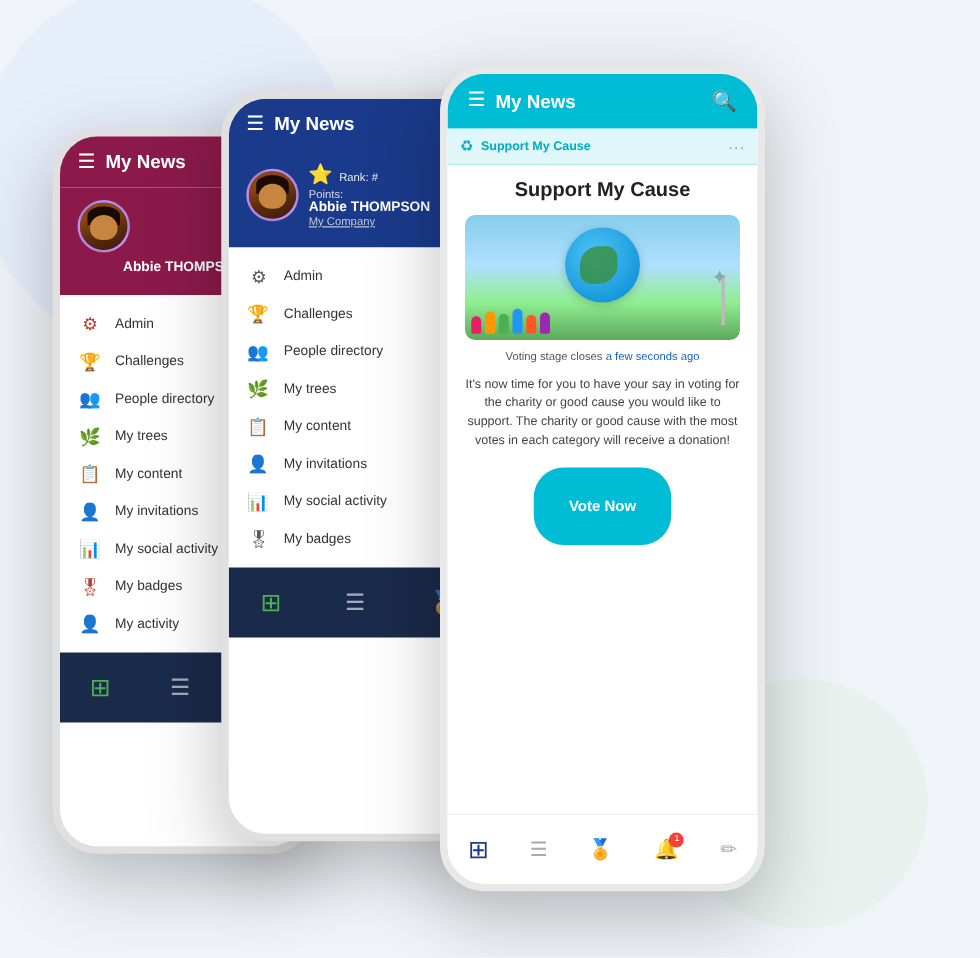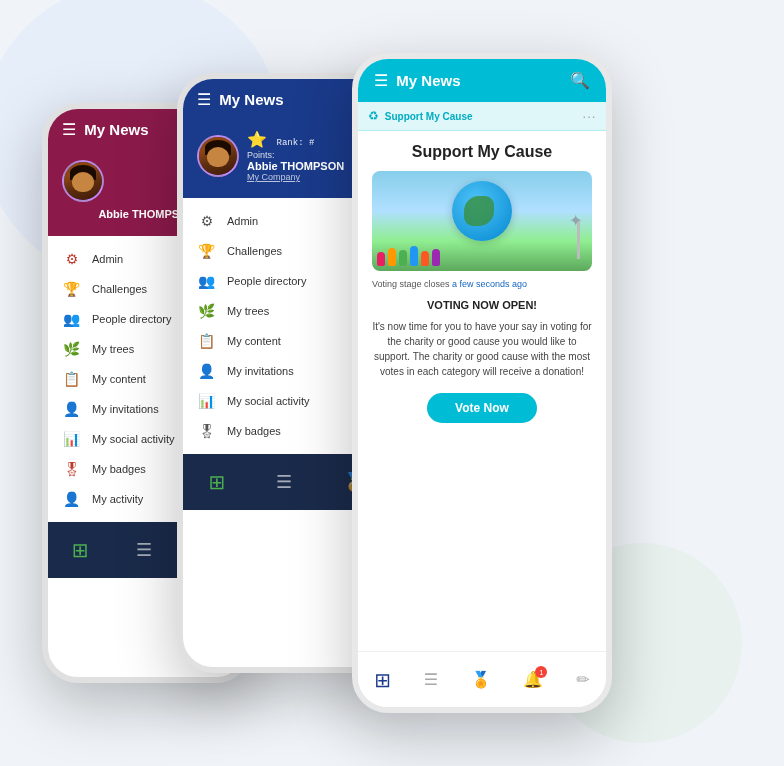--- a/index.html
+++ b/index.html
@@ -345,21 +345,21 @@
     }
     .person {
       width: 8px;
       height: 18px;
       border-radius: 4px 4px 2px 2px;
     }
 
     .voting-closes {
       font-size: 9px;
       color: #555;
-      text-align: left;
+      text-align: center;
       margin-bottom: 10px;
     }
     .voting-closes a {
       color: #1565c0;
       text-decoration: none;
     }
 
     .voting-open {
       font-size: 11px;
       font-weight: 700;
@@ -376,21 +376,21 @@
       margin-bottom: 14px;
     }
 
     .vote-btn {
       display: block;
       margin: 0 auto;
       background: #00bcd4;
       color: #fff;
       border: none;
       border-radius: 24px;
-      padding: 8px 28px;
+      padding: 24px 28px;
       font-size: 12px;
       font-weight: 600;
       cursor: pointer;
     }
 
     
     .bg-circle-1 {
       position: absolute;
       width: 300px;
       height: 300px;
@@ -490,21 +490,21 @@
       <span class="header-title">My News</span>
     </div>
     <div class="profile-section-blue">
       <div class="avatar">
         <div class="avatar-img">
           <div class="avatar-hair"></div>
           <div class="avatar-face"></div>
         </div>
       </div>
       <div style="flex:1">
-        <div style="color:#ffd700;font-size:16px;font-family:Liberation Mono, monospace;">⭐ <span style="color:rgba(255,255,255,0.9);font-size:9px;">Rank: #</span></div>
+        <div style="color:#ffd700;font-size:16px;">⭐ <span style="color:rgba(255,255,255,0.9);font-size:9px;">Rank: #</span></div>
         <div style="color:rgba(255,255,255,0.8);font-size:9px;">Points:</div>
         <div class="profile-name-left">Abbie THOMPSON</div>
         <div class="profile-company">My Company</div>
       </div>
     </div>
     <div class="menu-list">
       <div class="menu-item">
         <span class="menu-item-icon-blue">⚙</span>
         <span class="menu-item-label">Admin</span>
       </div>
@@ -570,21 +570,20 @@
             <div class="person" style="background:#2196f3;height:20px;"></div>
             <div class="person" style="background:#ff5722;height:15px;"></div>
             <div class="person" style="background:#9c27b0;height:17px;"></div>
           </div>
         </div>
 
         <div class="voting-closes">
           <span>Voting stage closes</span> <a href="#">a few seconds ago</a>
         </div>
 
-        <div class="voting-open">VOTING NOW OPEN!</div>
         <div class="voting-desc">It's now time for you to have your say in voting for the charity or good cause you would like to support. The charity or good cause with the most votes in each category will receive a donation!</div>
 
         <button class="vote-btn">Vote Now</button>
       </div>
     </div>
 
     <div class="bottom-nav-white" style="position:absolute;bottom:0;width:100%;">
       <span style="color:#1a3a8b;font-size:20px;">⊞</span>
       <span style="color:#aaa;font-size:16px;">☰</span>
       <span style="color:#aaa;font-size:16px;">🏅</span>

